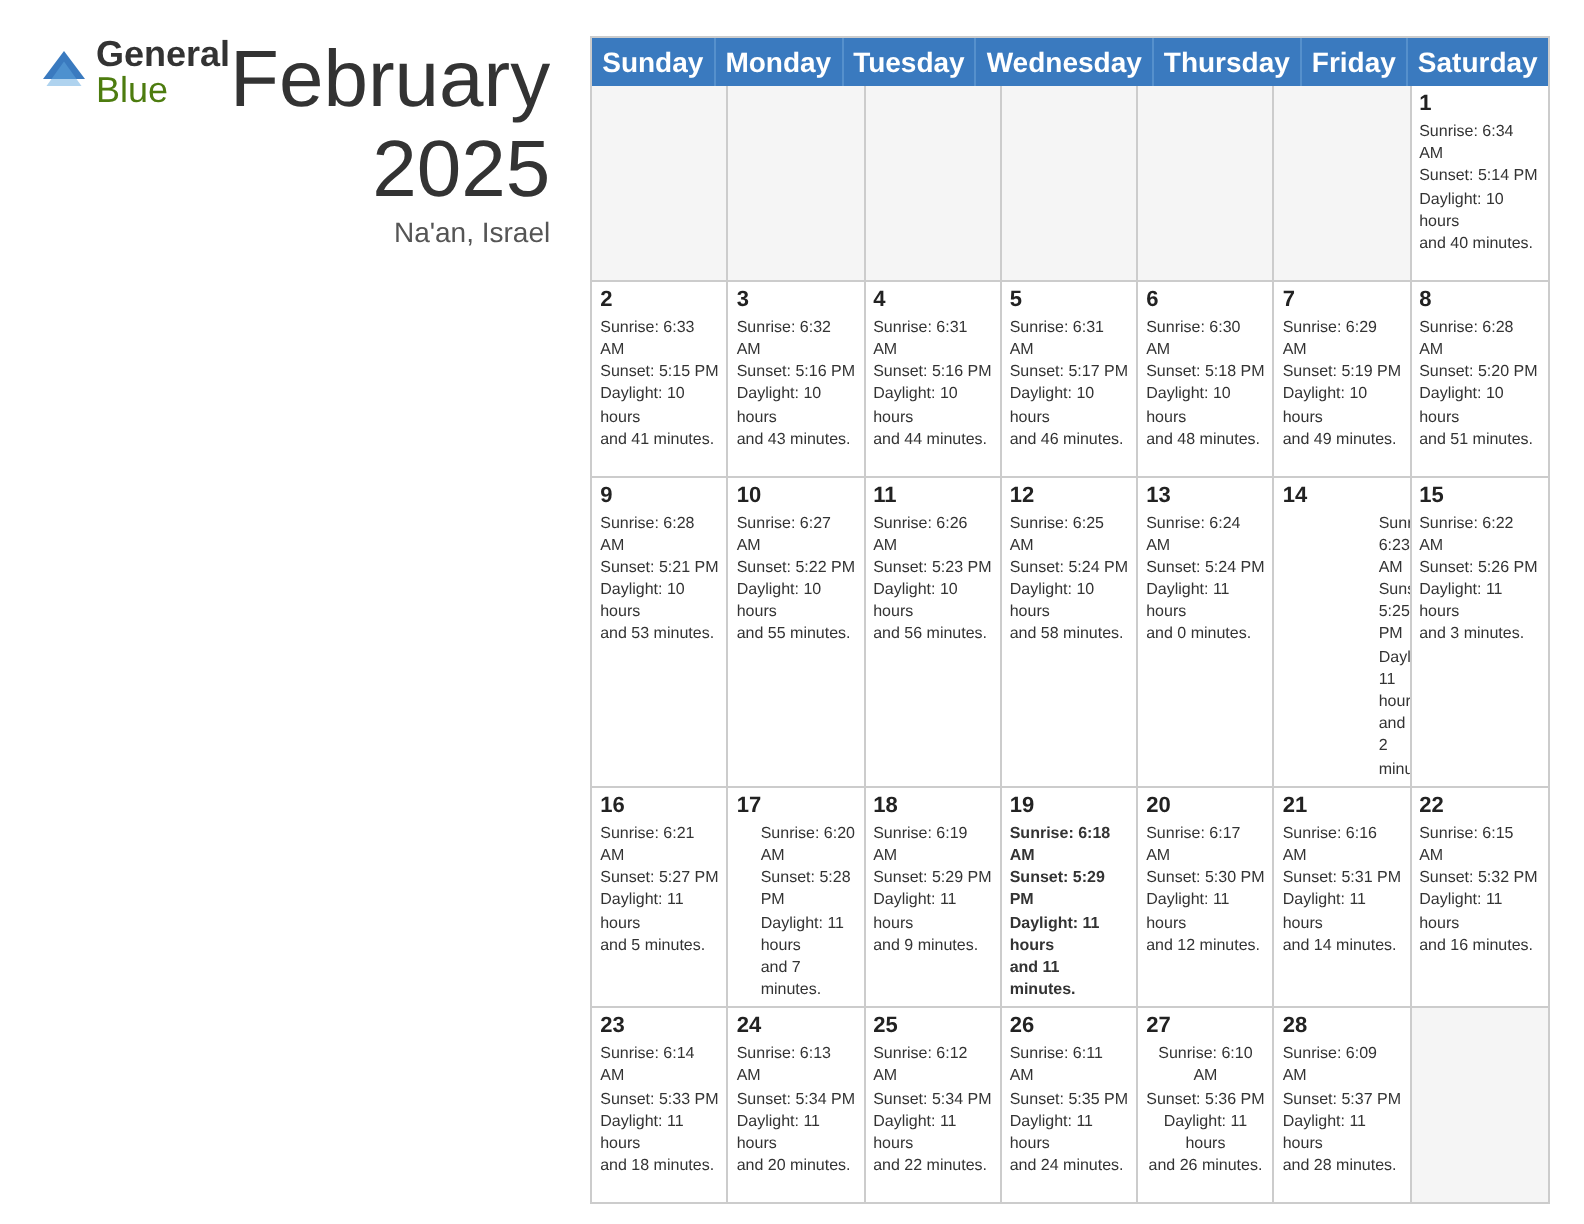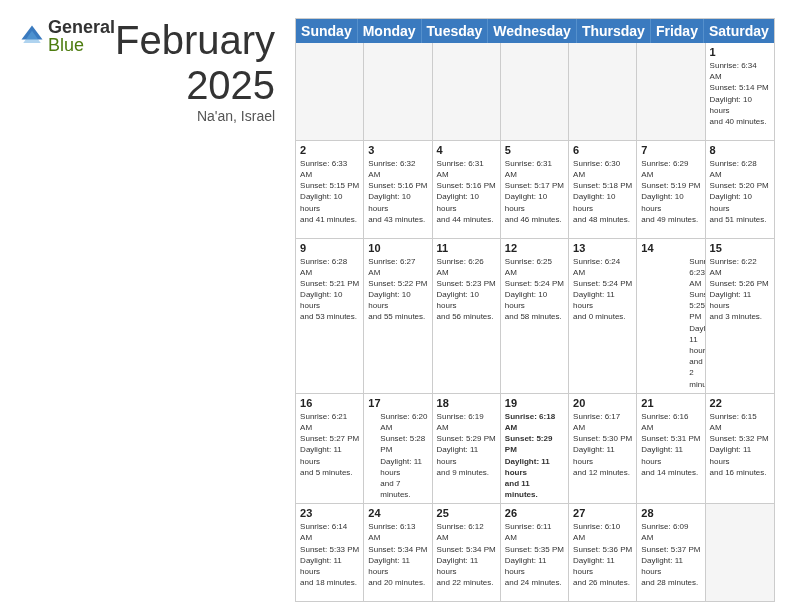--- a/index.html
+++ b/index.html
@@ -339,21 +339,21 @@
           </div>
           <div class="cal-cell">
             <div class="day-num">26</div>
             <div class="cell-info" style="white-space: pre-line;">Sunrise: 6:11 AM
 Sunset: 5:35 PM
 Daylight: 11 hours
 and 24 minutes.</div>
           </div>
           <div class="cal-cell">
             <div class="day-num">27</div>
-            <div class="cell-info" style="white-space: pre-line;">Sunrise: 6:10 AM
+            <div class="cell-info" style="white-space: pre-line; text-align: center;">Sunrise: 6:10 AM
 Sunset: 5:36 PM
 Daylight: 11 hours
 and 26 minutes.</div>
           </div>
           <div class="cal-cell">
             <div class="day-num">28</div>
             <div class="cell-info" style="white-space: pre-line;">Sunrise: 6:09 AM
 Sunset: 5:37 PM
 Daylight: 11 hours
 and 28 minutes.</div>

